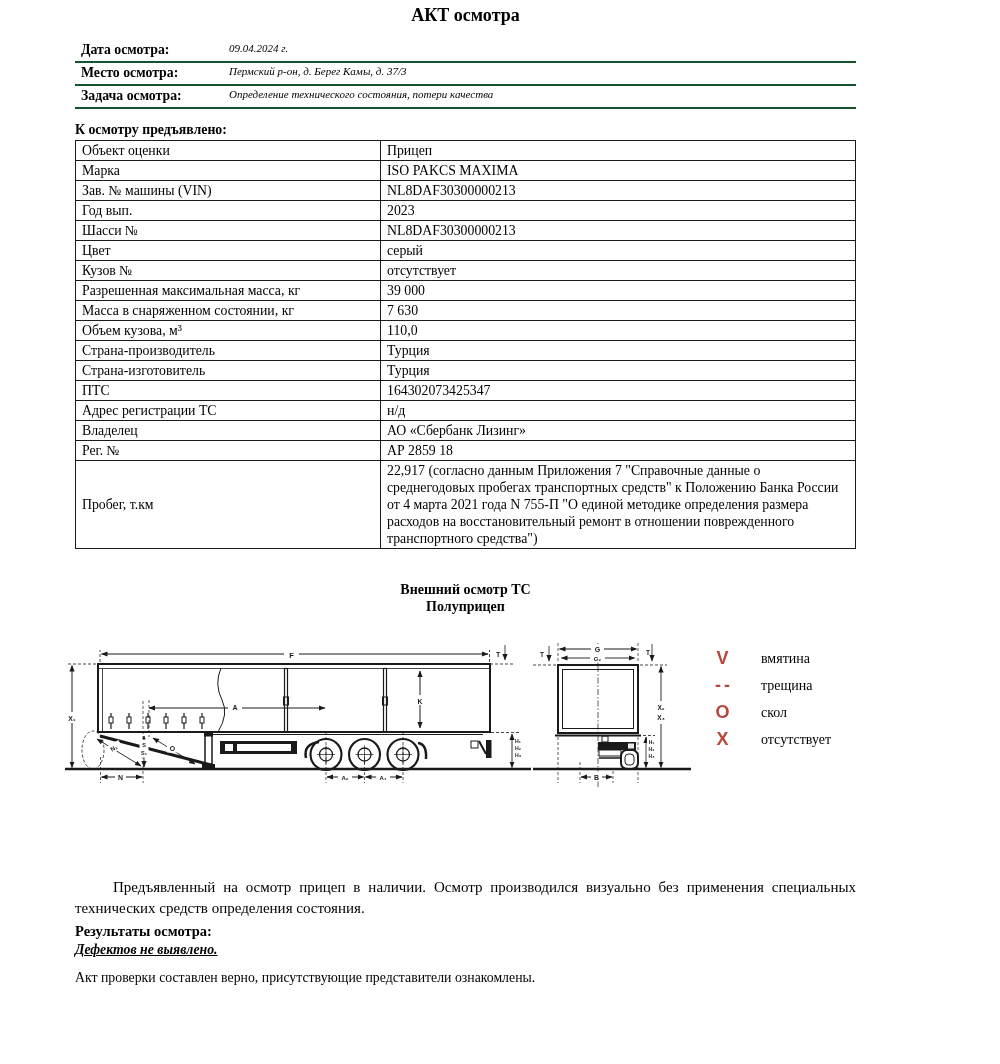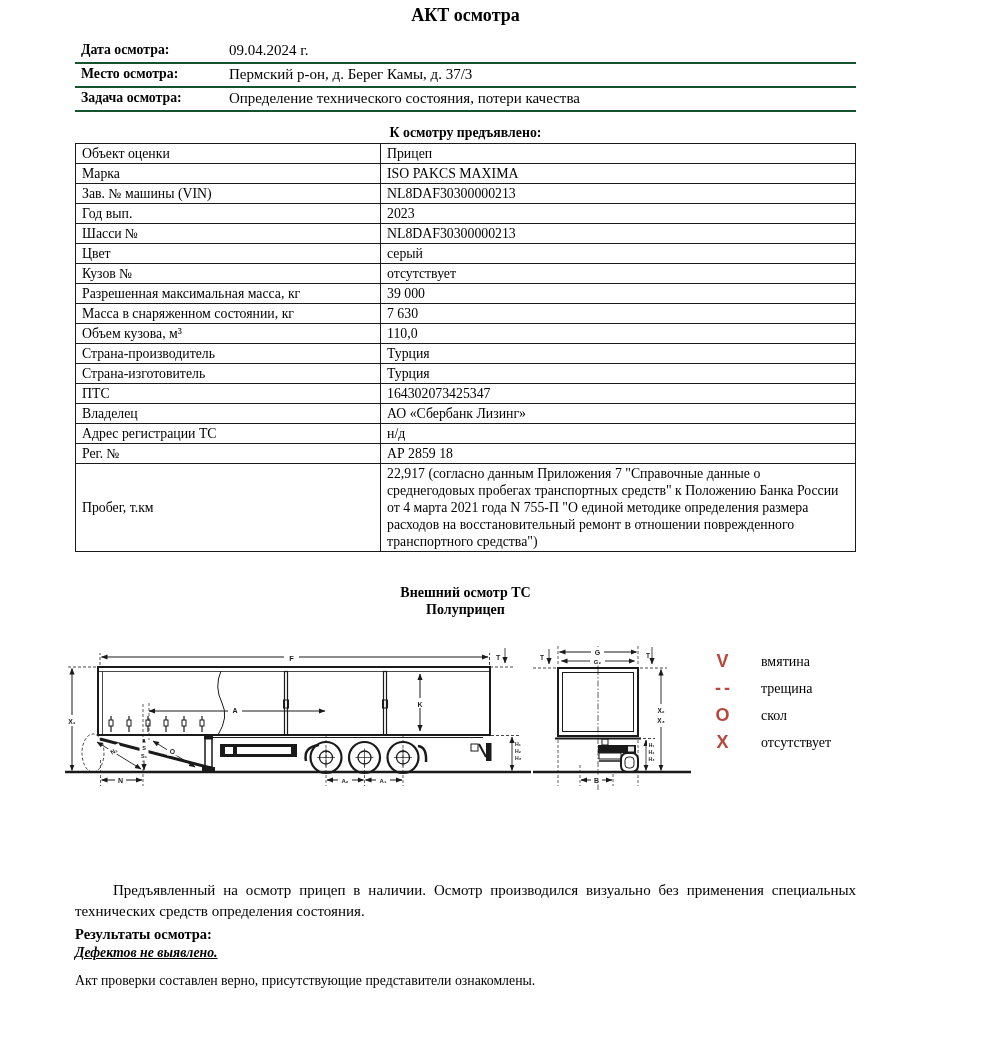--- a/index.html
+++ b/index.html
@@ -4,23 +4,23 @@
 <style>
   * { margin:0; padding:0; box-sizing:border-box; }
   html,body { width:1000px; height:1064px; background:#fff; overflow:hidden;
     font-family:"Liberation Serif","DejaVu Serif",serif; color:#000; }
   .page { width:916px; height:1064px; padding:5px 60px 0 75px; position:relative; }
 
   .doc-title { text-align:center; font-size:18px; font-weight:bold; margin-bottom:14px; }
 
   .hf-row { display:flex; border-bottom:2px solid #14532d; padding:2px 0 3px 6px; align-items:flex-start; }
   .hf-label { width:148px; font-weight:bold; font-size:13.8px; flex:none; }
-  .hf-value { flex:1; font-size:15px; }
-
-  .tbl-caption { font-weight:bold; font-size:13.8px; margin-top:13px; margin-bottom:2px;text-align:center; }
+  .hf-value { flex:1; font-style:italic; font-size:11px; }
+
+  .tbl-caption { font-weight:bold; font-size:13.8px; margin-top:13px; margin-bottom:2px; }
   table.spec { width:100%; border-collapse:collapse; }
   table.spec td { border:1.7px solid #1b1b1b; font-size:13.8px; line-height:17px;
     padding:1px 6px; vertical-align:middle;margin-left:14px; }
   td.c-label { width:305px; }
 
   .insp-heading { text-align:center; font-weight:bold; font-size:14px; line-height:17px; margin-top:32px; }
 
   .figure { position:relative; height:190px; margin-top:22px; }
   .figure svg { position:absolute; left:-12px; top:0; }
   .legend { position:absolute; left:622px; top:8px; }
@@ -112,26 +112,26 @@
         </tr>
       <tr>
           <td class="c-label">Страна-изготовитель</td>
           <td>Турция</td>
         </tr>
       <tr>
           <td class="c-label">ПТС</td>
           <td>164302073425347</td>
         </tr>
       <tr>
+          <td class="c-label">Адрес регистрации ТС</td>
+          <td>н/д</td>
+        </tr>
+      <tr>
           <td class="c-label">Владелец</td>
           <td>АО «Сбербанк Лизинг»</td>
-        </tr>
-      <tr>
-          <td class="c-label">Адрес регистрации ТС</td>
-          <td>н/д</td>
         </tr>
       <tr>
           <td class="c-label">Рег. №</td>
           <td>АР 2859 18</td>
         </tr>
       <tr>
           <td class="c-label">Пробег, т.км</td>
           <td>22,917 (согласно данным Приложения 7 "Справочные данные о среднегодовых пробегах транспортных средств" к Положению Банка России от 4 марта 2021 года N 755-П "О единой методике определения размера расходов на восстановительный ремонт в отношении поврежденного транспортного средства")</td>
         </tr>
     </tbody>

